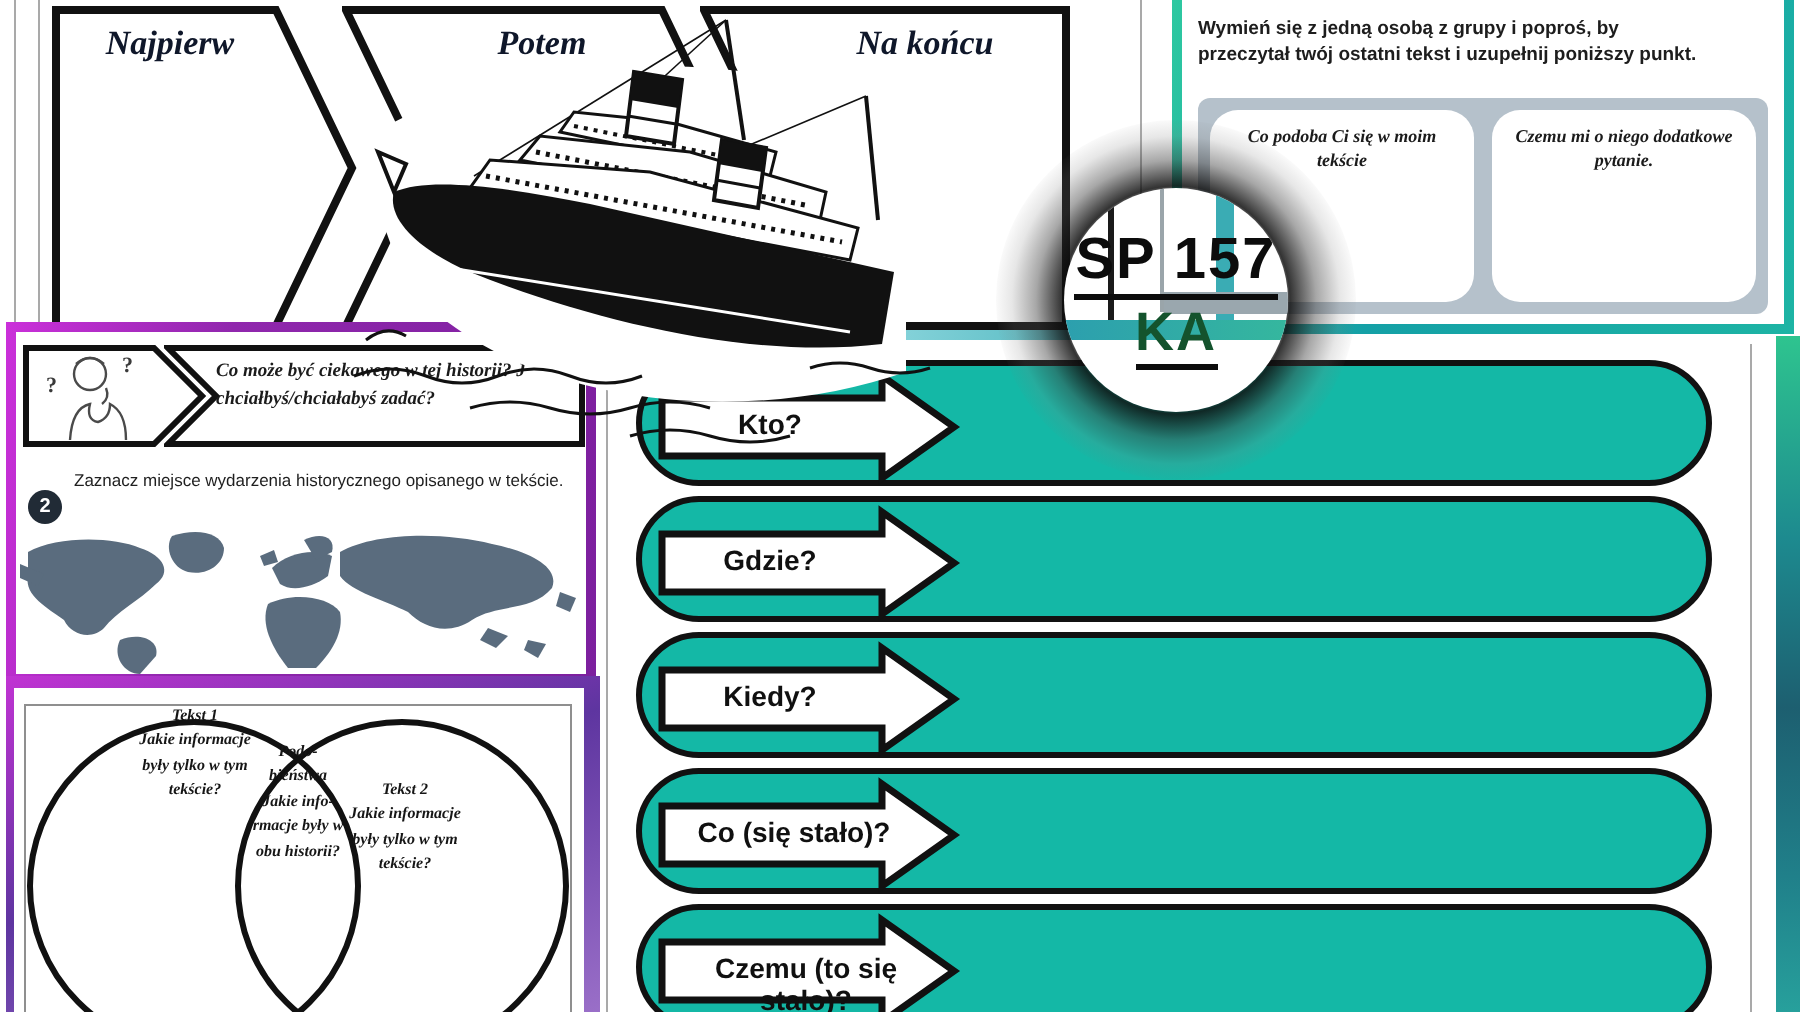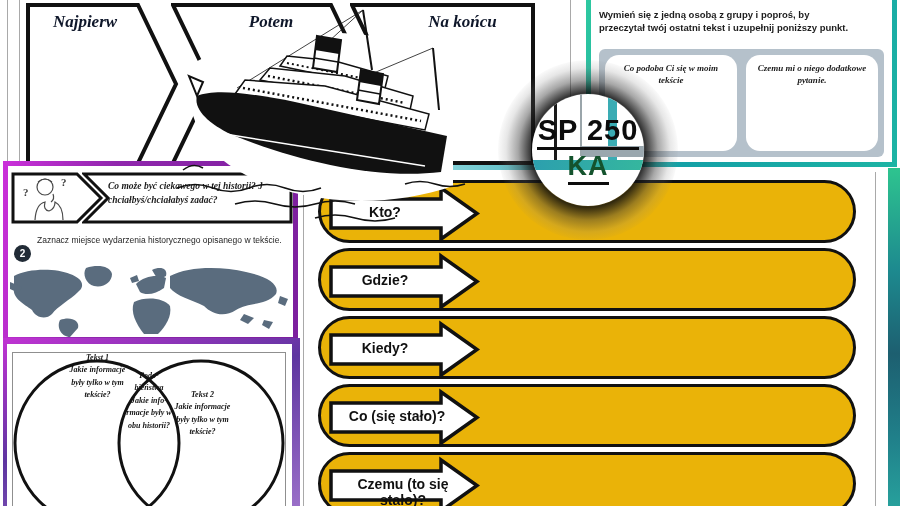--- a/index.html
+++ b/index.html
@@ -10,21 +10,21 @@
   
   .pageline{position:absolute;background:#a9a9a9;}
 
   
   .chev-label{position:absolute;font-family:"Liberation Serif",serif;font-style:italic;
     font-weight:bold;font-size:17px;color:#0f172a;text-align:center;z-index:2;}
   .chev-svg{position:absolute;z-index:2;}
 
   
   .qrow{position:absolute;left:318px;width:538px;height:63px;border:3.5px solid #111;
-    border-radius:34px;background:#eab308;box-sizing:border-box;z-index:2;}
+    border-radius:34px;background:#14b8a6;box-sizing:border-box;z-index:2;}
   .qarrow{position:absolute;left:8px;top:1px;}
   .qrow-label{position:absolute;left:12px;top:21px;width:104px;text-align:center;
     font-size:14px;font-weight:bold;color:#101010;}
 
   
   .teal-panel{position:absolute;left:586px;top:-6px;width:311px;height:173px;
     background:linear-gradient(115deg,#2ec9a0,#14a0a6 45%,#1db4a4);z-index:3;}
   .teal-inner{position:absolute;inset:5px;background:#fff;}
   .teal-head{position:absolute;left:8px;top:9px;width:258px;font-size:9.5px;line-height:1.4;
     font-weight:bold;color:#1d1d1d;}
@@ -248,19 +248,19 @@
 
   <div class="stamp-wrap">
     <div class="stamp-shadow"></div>
     <div class="stamp-lens">
       <div class="abs" style="left:22px;top:0;width:3px;height:70px;background:#1a1a1a;"></div>
       <div class="abs" style="left:48px;top:0;width:2px;height:62px;background:#9aa5aa;"></div>
       <div class="abs" style="left:76px;top:0;width:9px;height:72px;background:#3aacb4;"></div>
       <div class="abs" style="left:50px;top:52px;width:62px;height:11px;background:#9aa7ae;"></div>
       <div class="abs" style="left:0;top:66px;width:112px;height:10px;background:linear-gradient(90deg,#2c9fae,#35b79e);"></div>
       <div class="stamp-text">
-        <div class="stamp-line1">SP 250</div>
+        <div class="stamp-line1">SP 157</div>
         <div class="stamp-line2">KA</div>
       </div>
     </div>
   </div>
 
 </div>
 
 </body></html>

